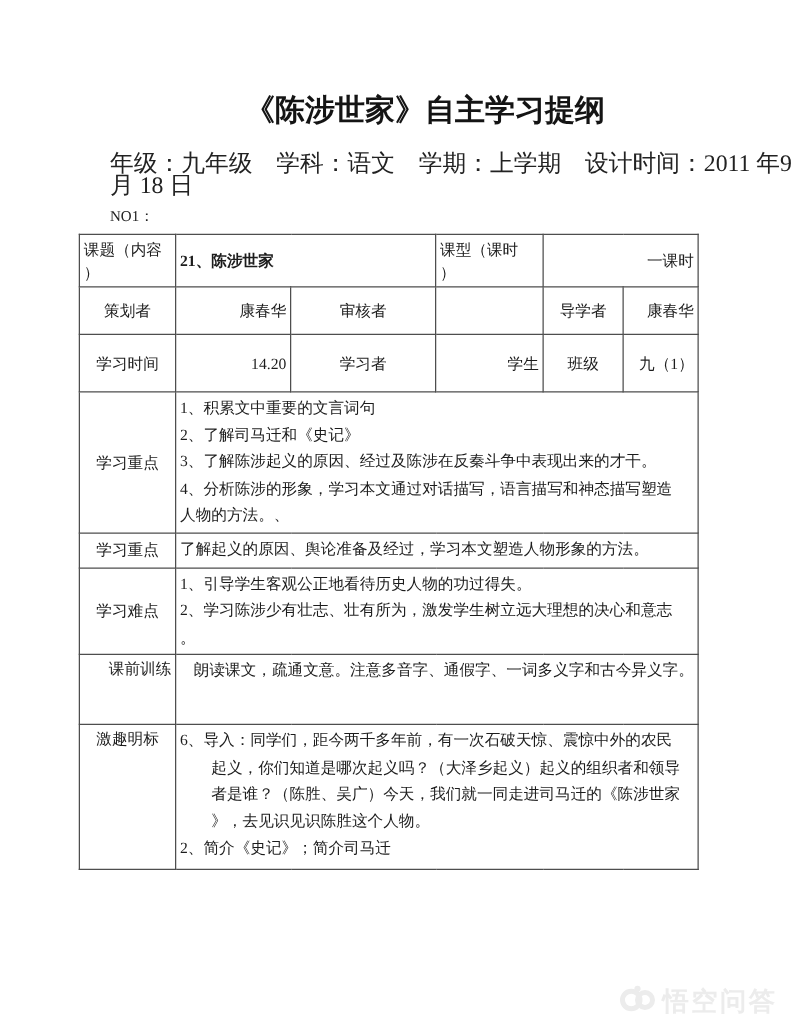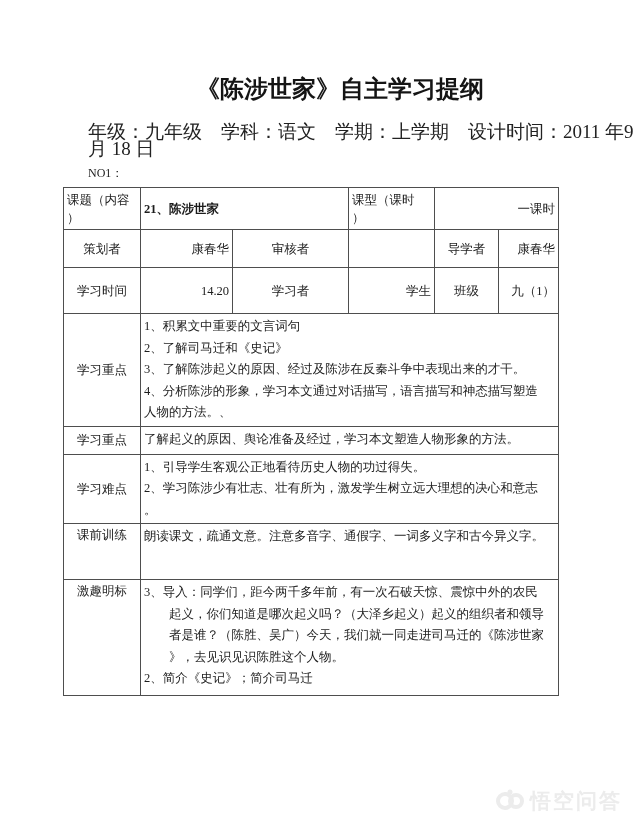--- a/index.html
+++ b/index.html
@@ -81,21 +81,21 @@
   }
   td.top { vertical-align: top; padding-top: 4px; }
   
   tr.r1 td { height: 42px; }
   tr.r2 td { height: 38px; }
   tr.r3 td { height: 46px; }
   tr.s0 td { height: 110px; }
   tr.s1 td { height: 28px; }
   tr.s2 td { height: 63px; margin-top: 28px; }
   tr.s3 td { height: 29px; }
-  tr.s4 td { height: 56px; }
+  tr.s4 td { height: 56px; text-align: right; }
   tr.s5 td { height: 116px; }
   .watermark {
     position: absolute;
     right: 18px;
     bottom: 12px;
     display: flex;
     align-items: center;
     gap: 5px;
     color: #ececec;
   }
@@ -168,21 +168,21 @@
         <td class="content" colspan="5">1、引导学生客观公正地看待历史人物的功过得失。
 2、学习陈涉少有壮志、壮有所为，激发学生树立远大理想的决心和意志
 。</td>
       </tr>
       <tr class="s4">
         <td class="lbl top">课前训练</td>
         <td class="content top" colspan="5">朗读课文，疏通文意。注意多音字、通假字、一词多义字和古今异义字。</td>
       </tr>
       <tr class="s5">
         <td class="lbl top">激趣明标</td>
-        <td class="content top" colspan="5">3、导入：同学们，距今两千多年前，有一次石破天惊、震惊中外的农民
+        <td class="content top" colspan="5">6、导入：同学们，距今两千多年前，有一次石破天惊、震惊中外的农民
 　　起义，你们知道是哪次起义吗？（大泽乡起义）起义的组织者和领导
 　　者是谁？（陈胜、吴广）今天，我们就一同走进司马迁的《陈涉世家
 　　》，去见识见识陈胜这个人物。
 2、简介《史记》；简介司马迁</td>
       </tr>
     </tbody>
   </table>
 
   <div class="watermark">
     <span>

